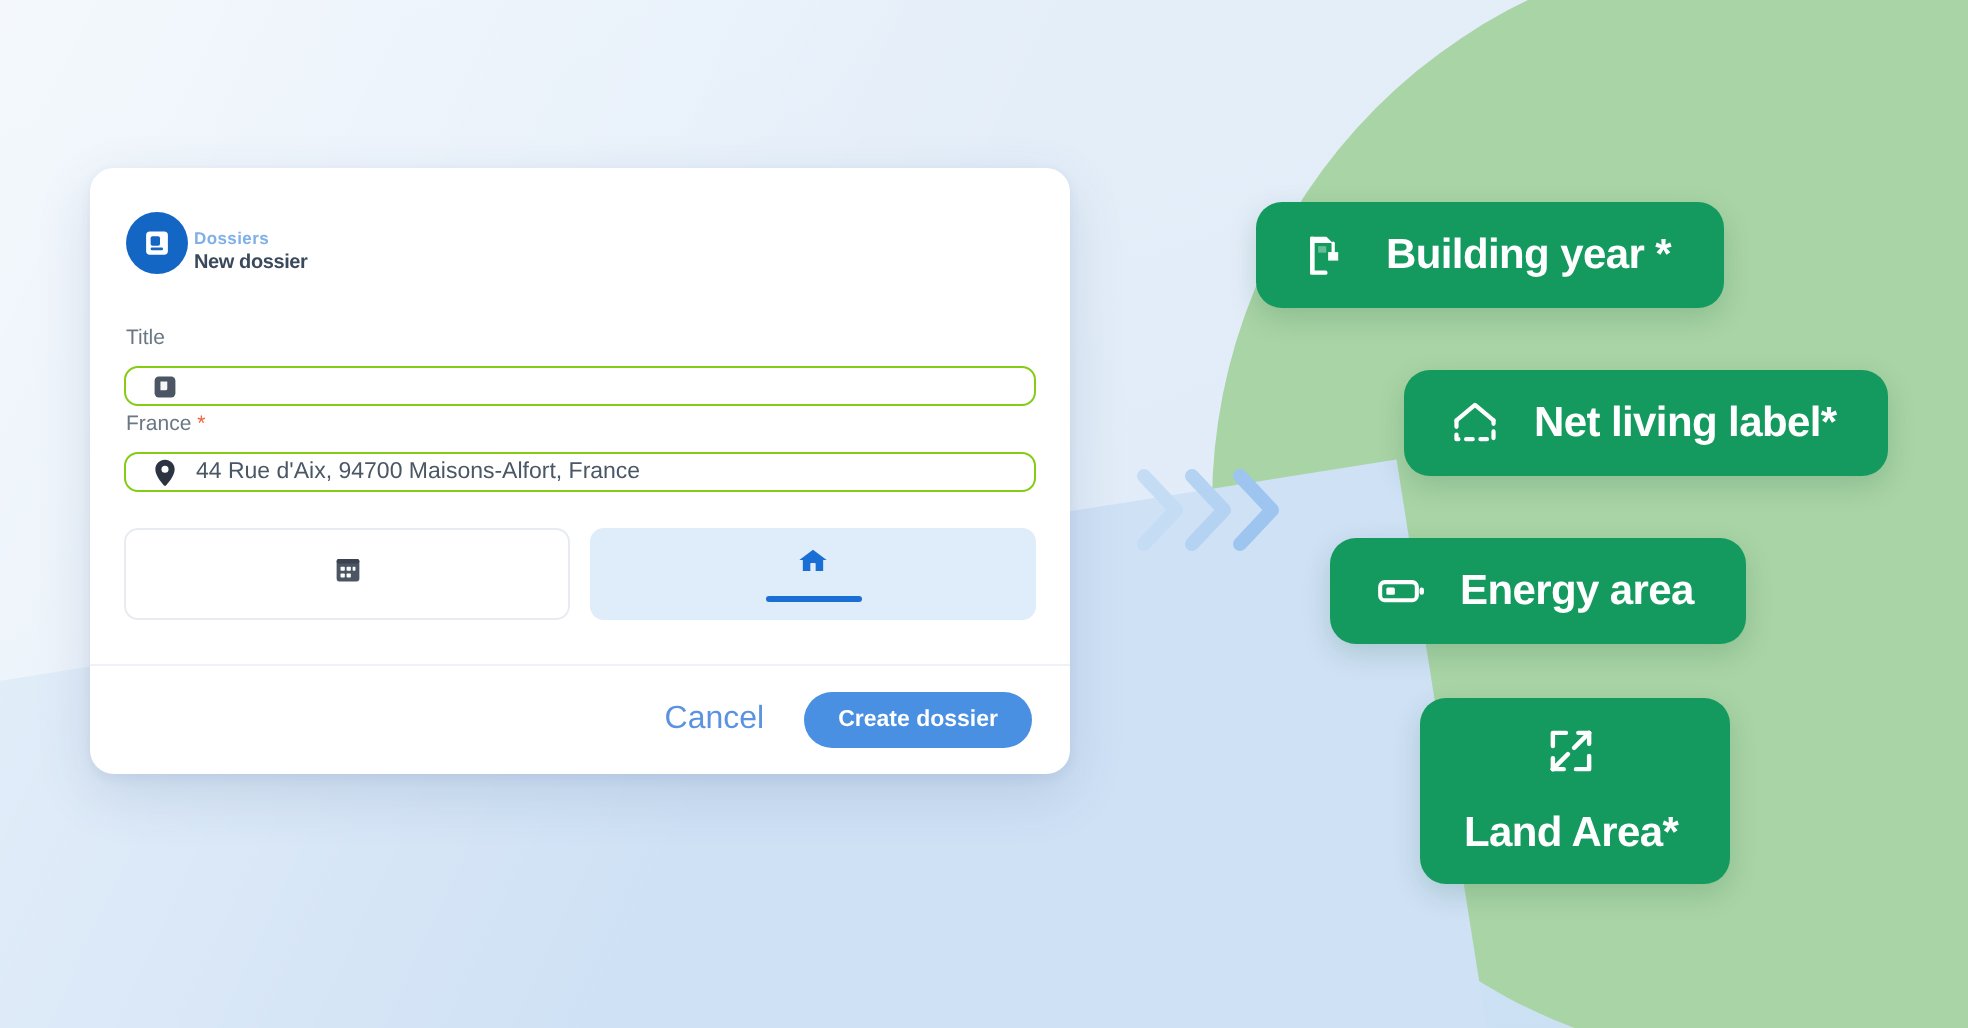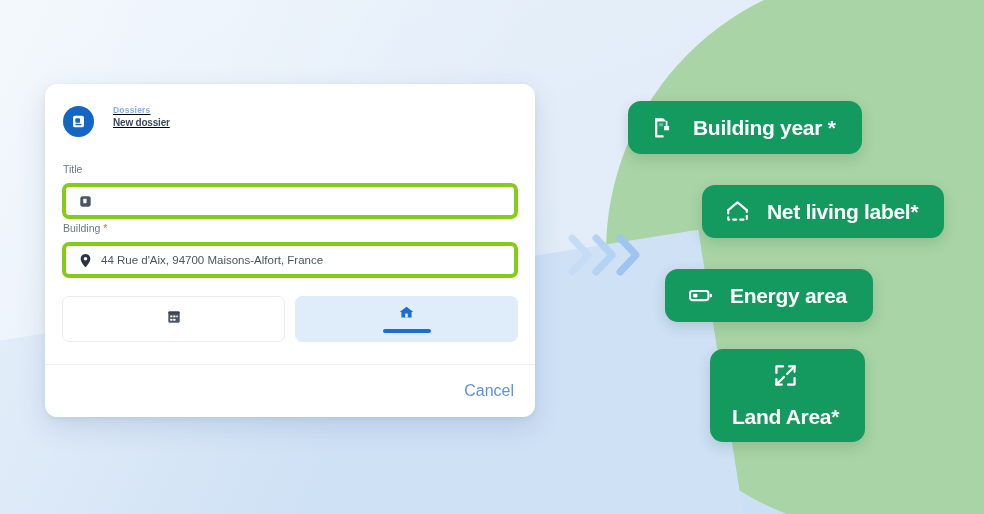--- a/index.html
+++ b/index.html
@@ -85,25 +85,24 @@
     background: #ffffff;
     border-radius: 12px;
     box-shadow: 0 10px 28px rgba(43, 77, 130, 0.14), 0 2px 6px rgba(43,77,130,0.07);
     overflow: hidden;
   }
 
   .dialog-body { padding: 22px 17px 22px 17px; }
 
   .dialog-head {
     display: flex;
-    align-items: flex-start;
-    gap: 19px;
+    align-items: flex-end;
+    gap: 3px;
     padding-left: 1px;
     margin-bottom: 26px;
-    text-decoration: underline;
   }
 
   .head-avatar {
     width: 31px;
     height: 31px;
     border-radius: 50%;
     background: #1466c4;
     display: flex;
     align-items: center;
     justify-content: center;
@@ -133,22 +132,22 @@
   .field-label {
     font-size: 10.5px;
     color: #6b7785;
     margin-bottom: 8px;
     padding-left: 1px;
   }
 
   .req-star { color: #f4623a; font-size: 10.5px; }
 
   .input-box {
-    height: 36px;
-    border: 4px solid #84cc16;
+    height: 20px;
+    border: 1px solid #84cc16;
     border-radius: 7px;
     background: #fff;
     display: flex;
     align-items: center;
     gap: 9px;
     padding: 0 13px;
   }
 
   .input-icon { flex: 0 0 auto; display: flex; align-items: center; }
 
@@ -296,21 +295,21 @@
             <rect x="1.6" y="1.6" width="12.8" height="12.8" rx="2.6" fill="#4b5563"></rect>
             <path d="M5.2 4.6h4.2v4.4a1 1 0 0 1-1 1H5.2z" fill="#ffffff" opacity="0.95"></path>
           </svg>
         </span>
         <span class="input-value" title=""></span>
       </div>
     </div>
 
     <div class="field">
       <div class="field-label">
-        <span>Building</span>
+        <span>France</span>
         <span class="req-star">*</span>
       </div>
       <div class="input-box">
         <span class="input-icon">
           <svg width="13" height="15" viewBox="0 0 14 16" fill="none" xmlns="http://www.w3.org/2000/svg">
             <path d="M7 0.9C4.1 0.9 1.8 3.2 1.8 6.1c0 3.7 4.5 8.4 4.7 8.6a0.7 0.7 0 0 0 1 0c0.2-0.2 4.7-4.9 4.7-8.6C12.2 3.2 9.9 0.9 7 0.9z" fill="#2b3440"></path>
             <circle cx="7" cy="6" r="1.9" fill="#ffffff"></circle>
           </svg>
         </span>
         <span class="input-value" title="Enter an address">44 Rue d'Aix, 94700 Maisons-Alfort, France</span>
@@ -342,20 +341,21 @@
         </span>
         <span class="tab-underline"></span>
       </div>
 
     </div>
 
   </div>
 
   <div class="dialog-footer">
     <button class="btn-cancel">Cancel</button>
+    <button class="btn-primary">Create dossier</button>
   </div>
 
 </div>
 
 <div class="badge badge-1">
   <span class="badge-icon">
     <svg width="27" height="27" viewBox="0 0 28 28" fill="none" xmlns="http://www.w3.org/2000/svg">
       <path d="M5.5 4.5h8.2l3.3 3.3H5.5z" fill="#ffffff"></path>
       <rect x="5.2" y="4.5" width="2.4" height="19" rx="0.6" fill="#ffffff"></rect>
       <rect x="5.2" y="22.1" width="9" height="2.2" rx="0.8" fill="#ffffff"></rect>

